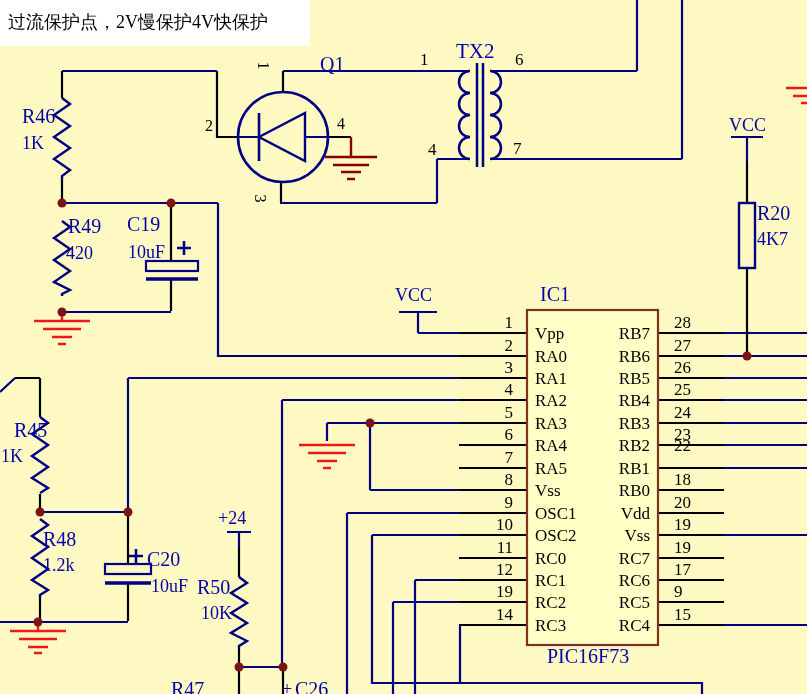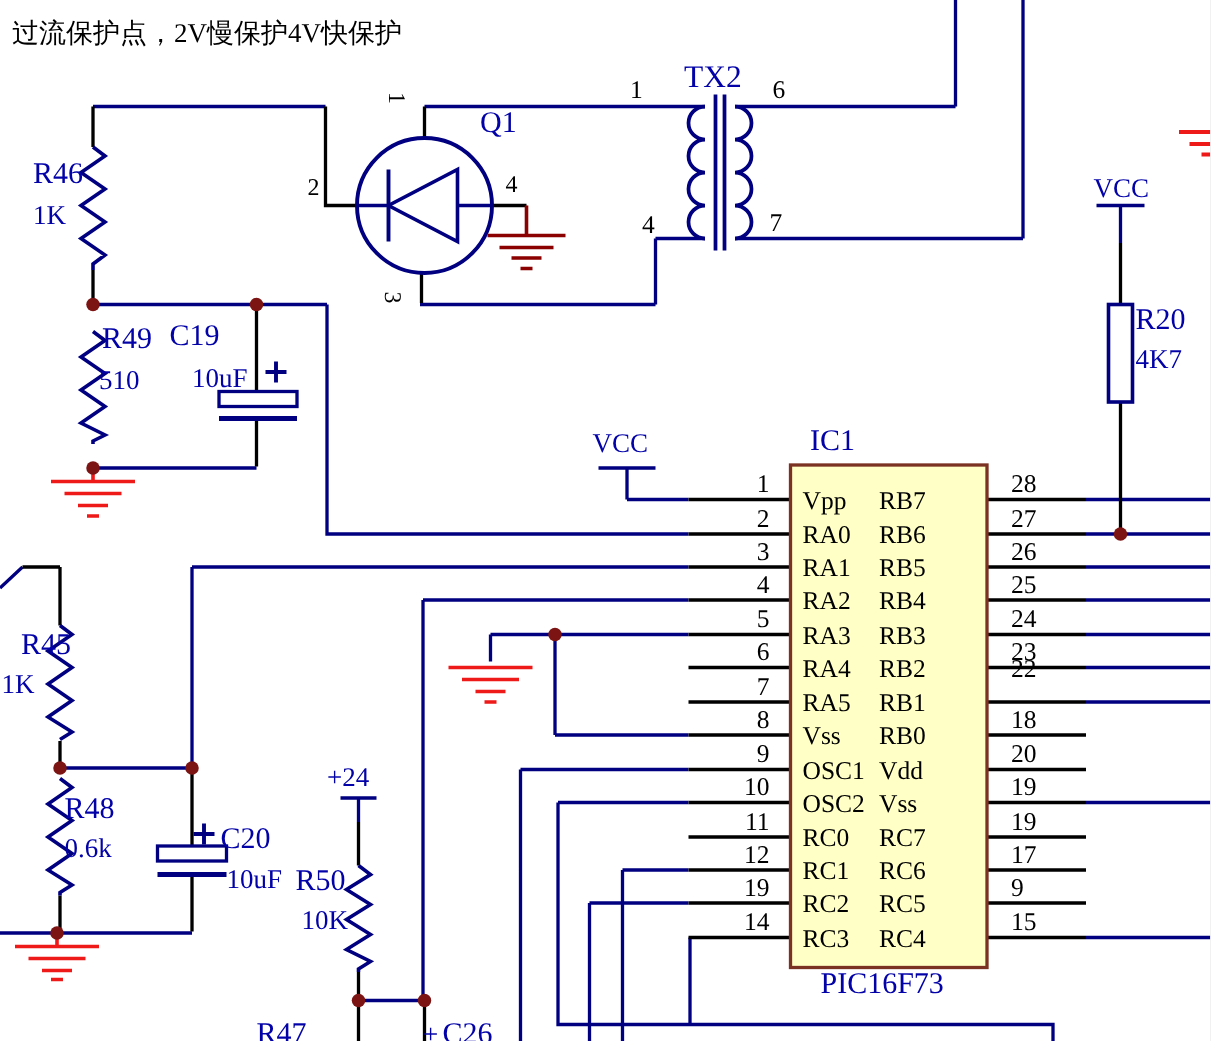--- a/index.html
+++ b/index.html
@@ -1,30 +1,30 @@
 <!DOCTYPE html>
 <html><head>
 <meta charset="utf-8">
 <style>
   html,body{margin:0;padding:0;background:#e8e8e8}
-  .canvas{position:relative;width:807px;height:694px;background:#ffffff;overflow:hidden;
+  .canvas{position:relative;width:807px;height:694px;background:#fef9c3;overflow:hidden;
           font-family:"Liberation Serif",serif}
   svg{position:absolute;left:0;top:0}
   .t{position:absolute;white-space:nowrap;line-height:1.05}
   .blue{color:#0202A8}
   .blk{color:#000}
   .s21{font-size:21px}.s20{font-size:20px}.s18{font-size:18px}.s17{font-size:17px}.s16{font-size:16px}
   .rot{transform:rotate(90deg);transform-origin:center}
   .notebg{position:absolute;left:0;top:0;width:310px;height:46px;background:#ffffff}
   .watermark{position:absolute;left:328px;top:329px;font-size:37px;font-weight:bold;
              color:#E25050;letter-spacing:1px;z-index:5}
   .pin-num{position:absolute;font-size:17px;color:#000;line-height:17px}
   .pin-num.left{width:42px;text-align:right}
   .pin-name{position:absolute;font-size:17px;color:#000;line-height:17px}
-  .pin-name.right{width:64px;}
+  .pin-name.right{width:64px;text-align:right}
 </style>
 </head>
 <body>
 
 <div class="canvas">
 
   <div class="notebg"></div>
 
   <svg width="807" height="694" viewBox="0 0 807 694">
 
@@ -145,43 +145,43 @@
         <circle cx="38" cy="622" r="4.5"></circle>
       <circle cx="239" cy="667" r="4.5"></circle>
         <circle cx="283" cy="667" r="4.5"></circle>
       <circle cx="370" cy="423" r="4.5"></circle>
         <circle cx="747" cy="356" r="4.5"></circle>
     </g>
   </svg>
 
   <div class="t blk s18" style="left:8px;top:13px">过流保护点，2V慢保护4V快保护</div>
 
-  <div class="t blue s20" style="left:320px;top:72px">Q1</div>
+  <div class="t blue s20" style="left:320px;top:54px">Q1</div>
   <div class="t blk s16 rot" style="left:259px;top:57px">1</div>
   <div class="t blk s16" style="left:205px;top:118px">2</div>
   <div class="t blk s16 rot" style="left:256px;top:190px">3</div>
   <div class="t blk s16" style="left:337px;top:116px">4</div>
 
   <div class="t blue s21" style="left:456px;top:40px">TX2</div>
   <div class="t blk s17" style="left:420px;top:51px">1</div>
   <div class="t blk s17" style="left:515px;top:51px">6</div>
   <div class="t blk s17" style="left:428px;top:141px">4</div>
   <div class="t blk s17" style="left:513px;top:140px">7</div>
 
   <div class="t blue s20" style="left:22px;top:106px">R46</div>
   <div class="t blue s18" style="left:22px;top:134px">1K</div>
   <div class="t blue s20" style="left:68px;top:216px">R49</div>
-  <div class="t blue s18" style="left:66px;top:244px">510</div>
-  <div class="t blue s20" style="left:113px;top:214px">C19</div>
+  <div class="t blue s18" style="left:66px;top:244px">420</div>
+  <div class="t blue s20" style="left:127px;top:214px">C19</div>
   <div class="t blue s18" style="left:128px;top:243px">10uF</div>
 
   <div class="t blue s20" style="left:14px;top:420px">R45</div>
   <div class="t blue s18" style="left:1px;top:447px">1K</div>
   <div class="t blue s20" style="left:43px;top:529px">R48</div>
-  <div class="t blue s18" style="left:43px;top:556px">0.6k</div>
+  <div class="t blue s18" style="left:43px;top:556px">1.2k</div>
   <div class="t blue s20" style="left:147px;top:549px">C20</div>
   <div class="t blue s18" style="left:151px;top:577px">10uF</div>
 
   <div class="t blue s18" style="left:218px;top:509px">+24</div>
   <div class="t blue s20" style="left:197px;top:577px">R50</div>
   <div class="t blue s18" style="left:201px;top:604px">10K</div>
 
   <div class="t blue s20" style="left:171px;top:679px">R47</div>
   <div class="t blue s18" style="left:282px;top:680px">+</div>
   <div class="t blue s20" style="left:295px;top:679px">C26</div>

